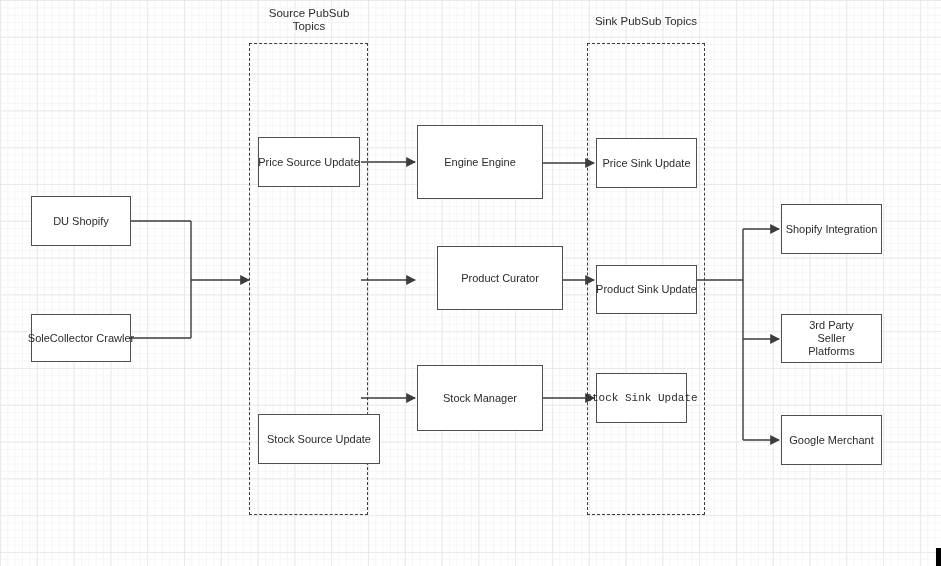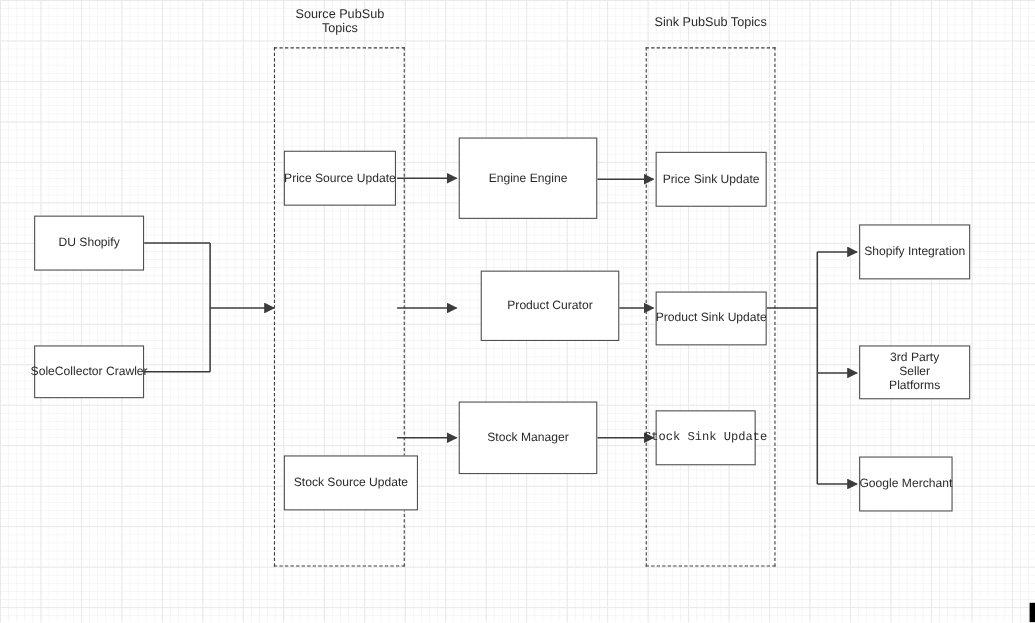--- a/index.html
+++ b/index.html
@@ -154,19 +154,19 @@
   </div>
 
   <div class="node nowrap" style="left:781px; top:204px; width:101px; height:50px;">
     <span class="node-label">Shopify Integration</span>
   </div>
 
   <div class="node" style="left:781px; top:314px; width:101px; height:49px;">
     <span class="node-label">3rd Party Seller Platforms</span>
   </div>
 
-  <div class="node nowrap" style="left:781px; top:415px; width:85px; height:50px;">
+  <div class="node nowrap" style="left:781px; top:415px; width:101px; height:50px;">
     <span class="node-label">Google Merchant</span>
   </div>
 
   <div id="cursor-artifact"></div>
 
 </div>
 
 </body></html>

